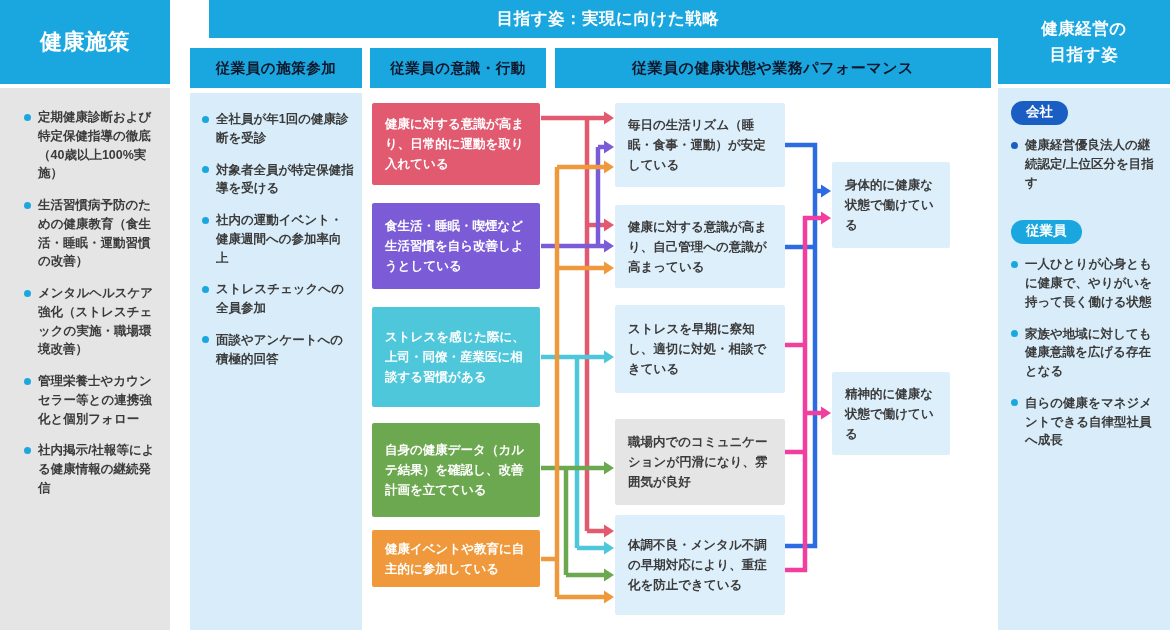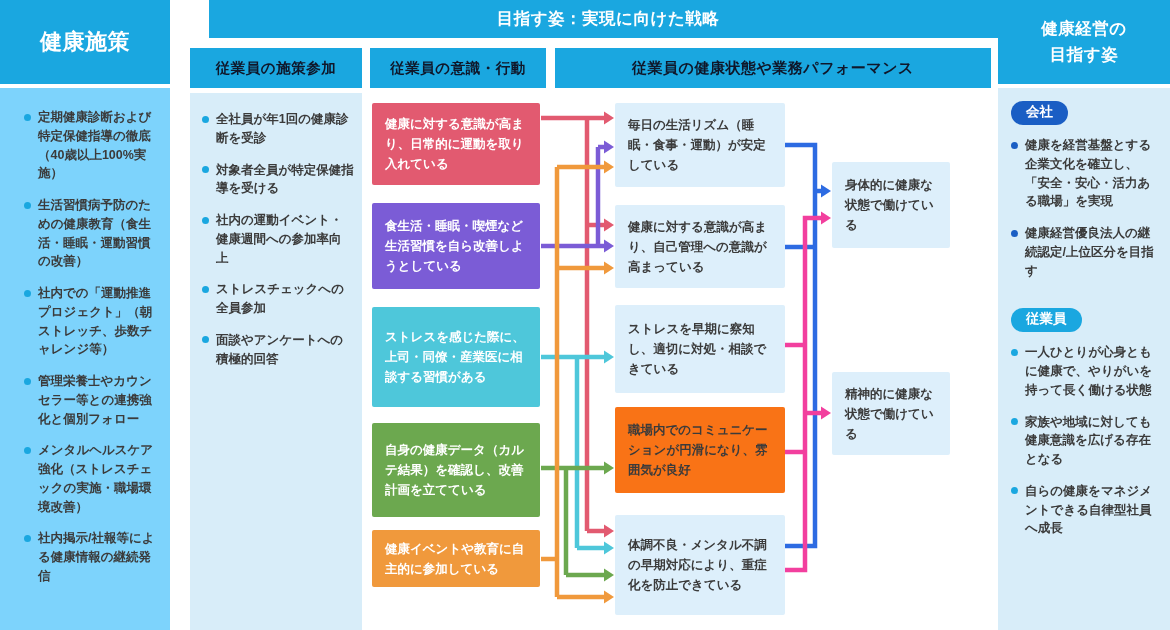--- a/index.html
+++ b/index.html
@@ -57,27 +57,26 @@
   #outcome-boxes .sbox:nth-child(2){top:372px;height:83px;}
 
   #connectors{position:absolute;left:0;top:0;pointer-events:none;}
 </style>
 </head>
 <body>
 
 <div class="canvas">
 
   <div class="hdr paint-blue" id="left-header" style="background: rgb(26, 167, 224);">健康施策</div>
-  <div class="panel paint-panel" id="left-body" style="background: #7dd3fc; padding-left: 24px;">
+  <div class="panel paint-panel" id="left-body" style="background: #e5e5e5; padding-left: 24px;">
     <ul class="dot-list" style="--dot: #1aa7e0;">
         <li>定期健康診断および特定保健指導の徹底（40歳以上100%実施）</li>
         <li>生活習慣病予防のための健康教育（食生活・睡眠・運動習慣の改善）</li>
-        <li>社内での「運動推進プロジェクト」（朝ストレッチ、歩数チャレンジ等）</li>
+        <li>メンタルヘルスケア強化（ストレスチェックの実施・職場環境改善）</li>
         <li>管理栄養士やカウンセラー等との連携強化と個別フォロー</li>
-        <li>メンタルヘルスケア強化（ストレスチェックの実施・職場環境改善）</li>
         <li>社内掲示/社報等による健康情報の継続発信</li>
       </ul>
   </div>
 
   <div class="hdr paint-blue" id="strategy-bar" style="background: rgb(26, 167, 224);">目指す姿：実現に向けた戦略</div>
 
   <div class="subhdr paint-blue" id="sub1" style="background: rgb(26, 167, 224);">従業員の施策参加</div>
   <div class="subhdr paint-blue" id="sub2" style="background: rgb(26, 167, 224);">従業員の意識・行動</div>
   <div class="subhdr paint-blue" id="sub3" style="background: rgb(26, 167, 224);">従業員の健康状態や業務パフォーマンス</div>
 
@@ -112,21 +111,21 @@
   <div id="perf-boxes">
       <div class="sbox" style="background: rgb(221, 239, 251);">
         <span>毎日の生活リズム（睡眠・食事・運動）が安定している</span>
       </div>
       <div class="sbox" style="background: rgb(221, 239, 251);">
         <span>健康に対する意識が高まり、自己管理への意識が高まっている</span>
       </div>
       <div class="sbox" style="background: rgb(221, 239, 251);">
         <span>ストレスを早期に察知し、適切に対処・相談できている</span>
       </div>
-      <div class="sbox" style="background: #f97316;">
+      <div class="sbox" style="background: #e5e5e5; margin-top: 12px;">
         <span>職場内でのコミュニケーションが円滑になり、雰囲気が良好</span>
       </div>
       <div class="sbox" style="background: rgb(221, 239, 251);">
         <span>体調不良・メンタル不調の早期対応により、重症化を防止できている</span>
       </div>
     </div>
 
   <div id="outcome-boxes">
       <div class="sbox" style="background: rgb(221, 239, 251);">
         <span>身体的に健康な状態で働けている</span>
@@ -179,21 +178,20 @@
       <polygon points="821,406.5 831,413 821,419.5" fill="#f23f9e"></polygon>
     </svg>
 
   <div class="hdr paint-blue" id="right-header" style="background: rgb(26, 167, 224);">
     <span>健康経営の</span>
     <span>目指す姿</span>
   </div>
   <div class="panel paint-panel" id="right-body" style="background: rgb(216, 237, 249);">
     <span class="badge" id="company-badge" style="background: rgb(26, 94, 196);">会社</span>
     <ul class="dot-list" style="--dot: #1a5ec4;">
-        <li>健康を経営基盤とする企業文化を確立し、「安全・安心・活力ある職場」を実現</li>
         <li>健康経営優良法人の継続認定/上位区分を目指す</li>
       </ul>
     <span class="badge" id="employee-badge" style="background: rgb(26, 167, 224);">従業員</span>
     <ul class="dot-list" style="--dot: #1aa7e0;">
         <li>一人ひとりが心身ともに健康で、やりがいを持って長く働ける状態</li>
         <li>家族や地域に対しても健康意識を広げる存在となる</li>
         <li>自らの健康をマネジメントできる自律型社員へ成長</li>
       </ul>
   </div>
 

